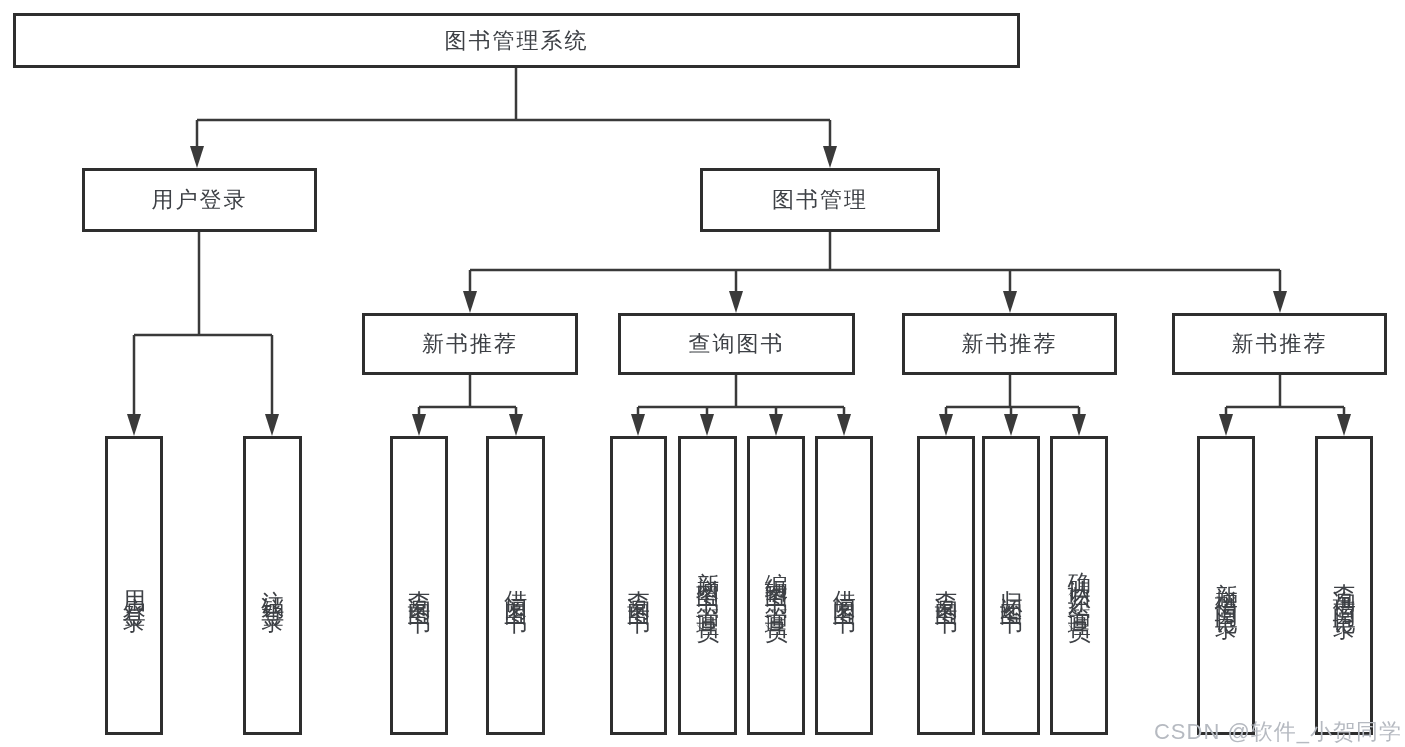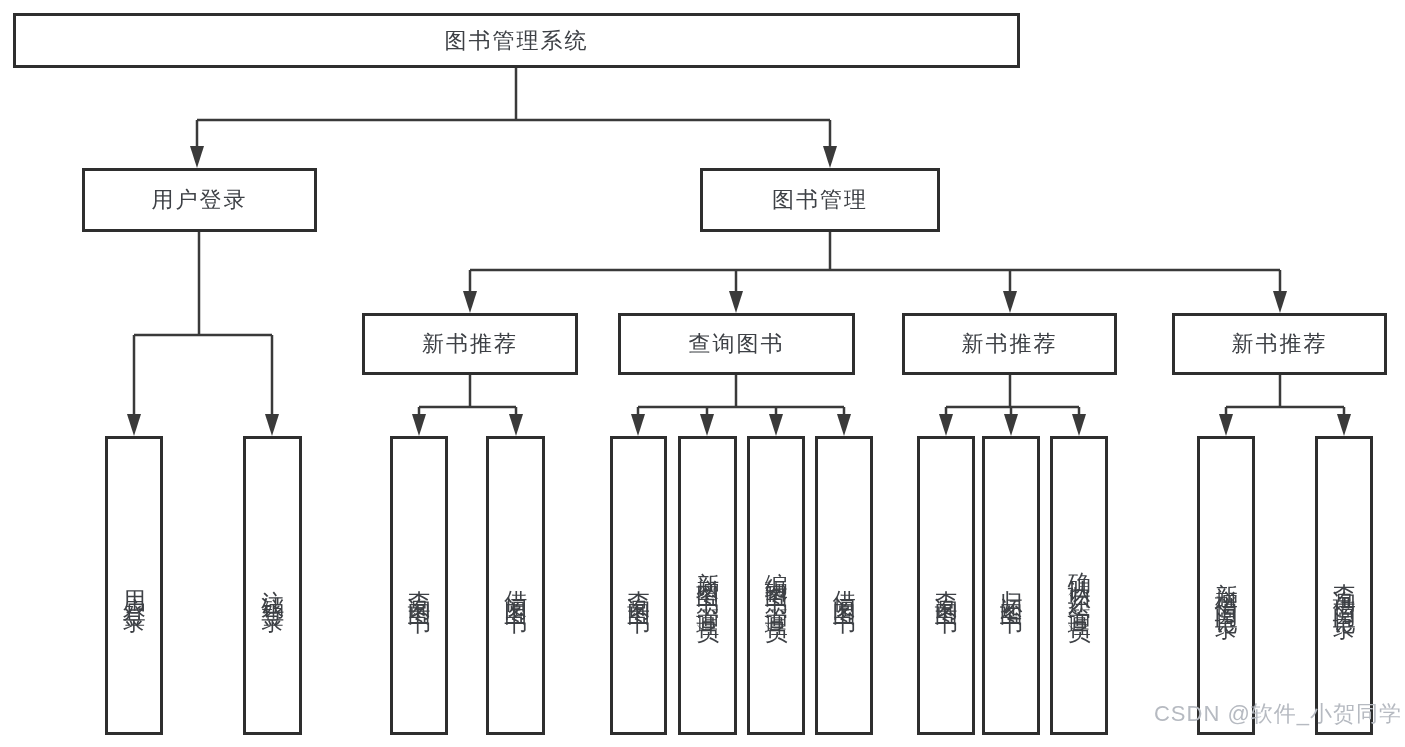--- a/index.html
+++ b/index.html
@@ -18,21 +18,21 @@
   }
   .node.h .lbl {
     font-size:22px; letter-spacing:2px; white-space:nowrap;
   }
   .node.v .lbl {
     writing-mode:vertical-rl;
     font-size:23px; letter-spacing:7px; line-height:1.1;
     white-space:nowrap;
   }
   .watermark {
-    position:absolute; right:3px; bottom:18px;
+    position:absolute; right:3px; bottom:0;
     font-size:22px; color:#b6bac1; letter-spacing:1px;
     white-space:nowrap;
     margin-top:44px;
   }
 </style>
 </head>
 <body>
 
 <div class="canvas">
 

